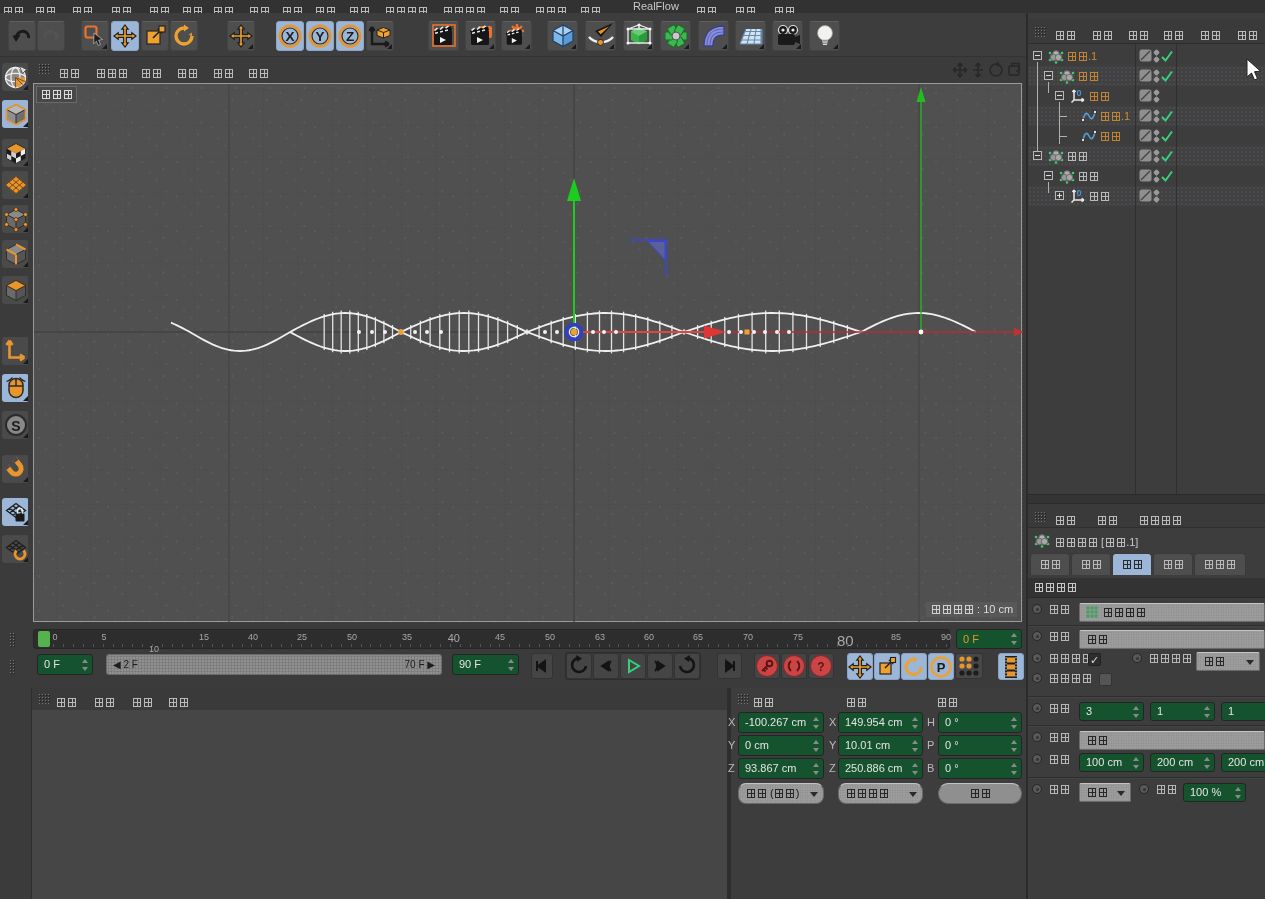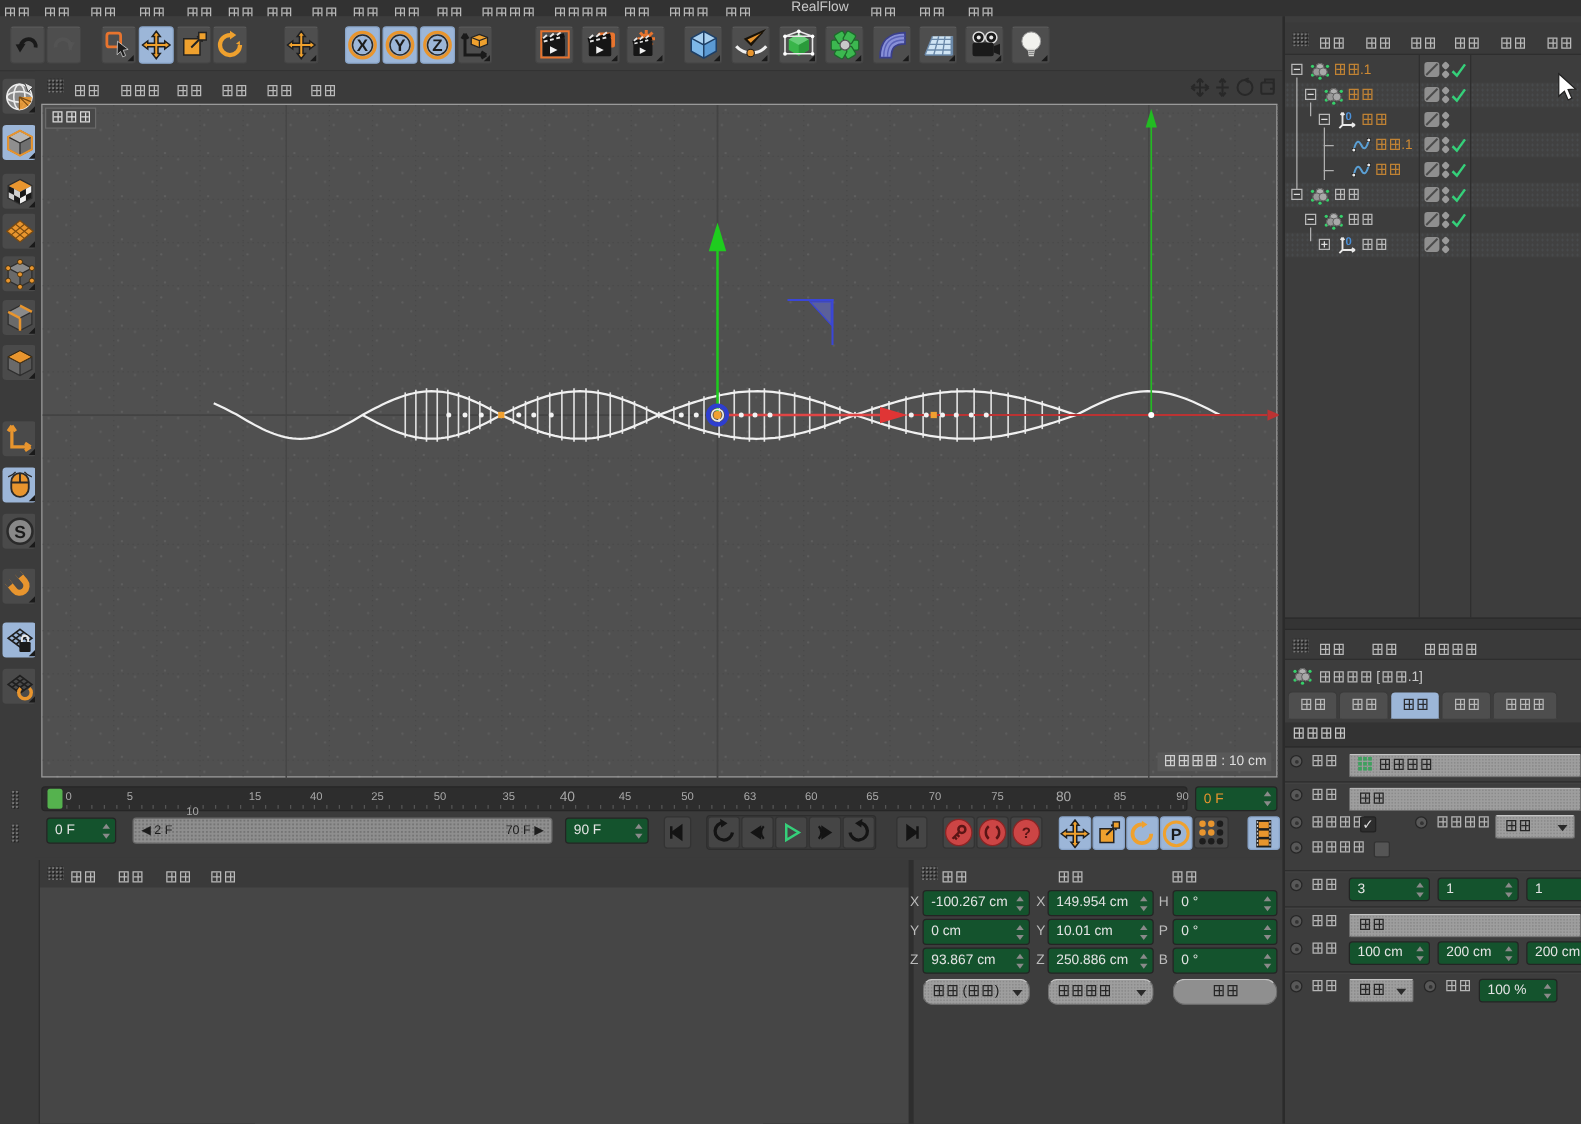--- a/index.html
+++ b/index.html
@@ -567,21 +567,21 @@
     <span style="position:absolute;left:308px;top:2px;width:20px;text-align:center;font-size:9px;color:#a8a8a8">50</span>
     <span style="position:absolute;left:358px;top:2px;width:20px;text-align:right;font-size:9px;color:#a8a8a8">35</span>
     <span style="position:absolute;left:406px;top:2px;width:20px;text-align:right;font-size:11px;color:#a8a8a8">40</span>
     <span style="position:absolute;left:456px;top:2px;width:20px;text-align:center;font-size:9px;color:#a8a8a8">45</span>
     <span style="position:absolute;left:506px;top:2px;width:20px;text-align:center;font-size:9px;color:#a8a8a8">50</span>
     <span style="position:absolute;left:556px;top:2px;width:20px;text-align:center;font-size:9px;color:#a8a8a8">63</span>
     <span style="position:absolute;left:605px;top:2px;width:20px;text-align:center;font-size:9px;color:#a8a8a8">60</span>
     <span style="position:absolute;left:654px;top:2px;width:20px;text-align:center;font-size:9px;color:#a8a8a8">65</span>
     <span style="position:absolute;left:704px;top:2px;width:20px;text-align:center;font-size:9px;color:#a8a8a8">70</span>
     <span style="position:absolute;left:754px;top:2px;width:20px;text-align:center;font-size:9px;color:#a8a8a8">75</span>
-    <span style="position:absolute;left:803px;top:2px;width:20px;text-align:right;font-size:11px;color:#a8a8a8">80</span>
+    <span style="position:absolute;left:803px;top:2px;width:20px;text-align:left;font-size:15px;color:#a8a8a8">80</span>
     <span style="position:absolute;left:852px;top:2px;width:20px;text-align:center;font-size:9px;color:#a8a8a8">85</span>
     <span style="position:absolute;left:902px;top:2px;width:20px;text-align:center;font-size:9px;color:#a8a8a8">90</span>
     <span style="position:absolute;left:19.0px;top:14px;width:1px;height:3px;background:#555"></span>
     <span style="position:absolute;left:28.9px;top:14px;width:1px;height:3px;background:#555"></span>
     <span style="position:absolute;left:38.8px;top:14px;width:1px;height:3px;background:#555"></span>
     <span style="position:absolute;left:48.8px;top:14px;width:1px;height:3px;background:#555"></span>
     <span style="position:absolute;left:58.7px;top:14px;width:1px;height:3px;background:#555"></span>
     <span style="position:absolute;left:68.6px;top:14px;width:1px;height:3px;background:#555"></span>
     <span style="position:absolute;left:78.5px;top:14px;width:1px;height:3px;background:#555"></span>
     <span style="position:absolute;left:88.4px;top:14px;width:1px;height:3px;background:#555"></span>

